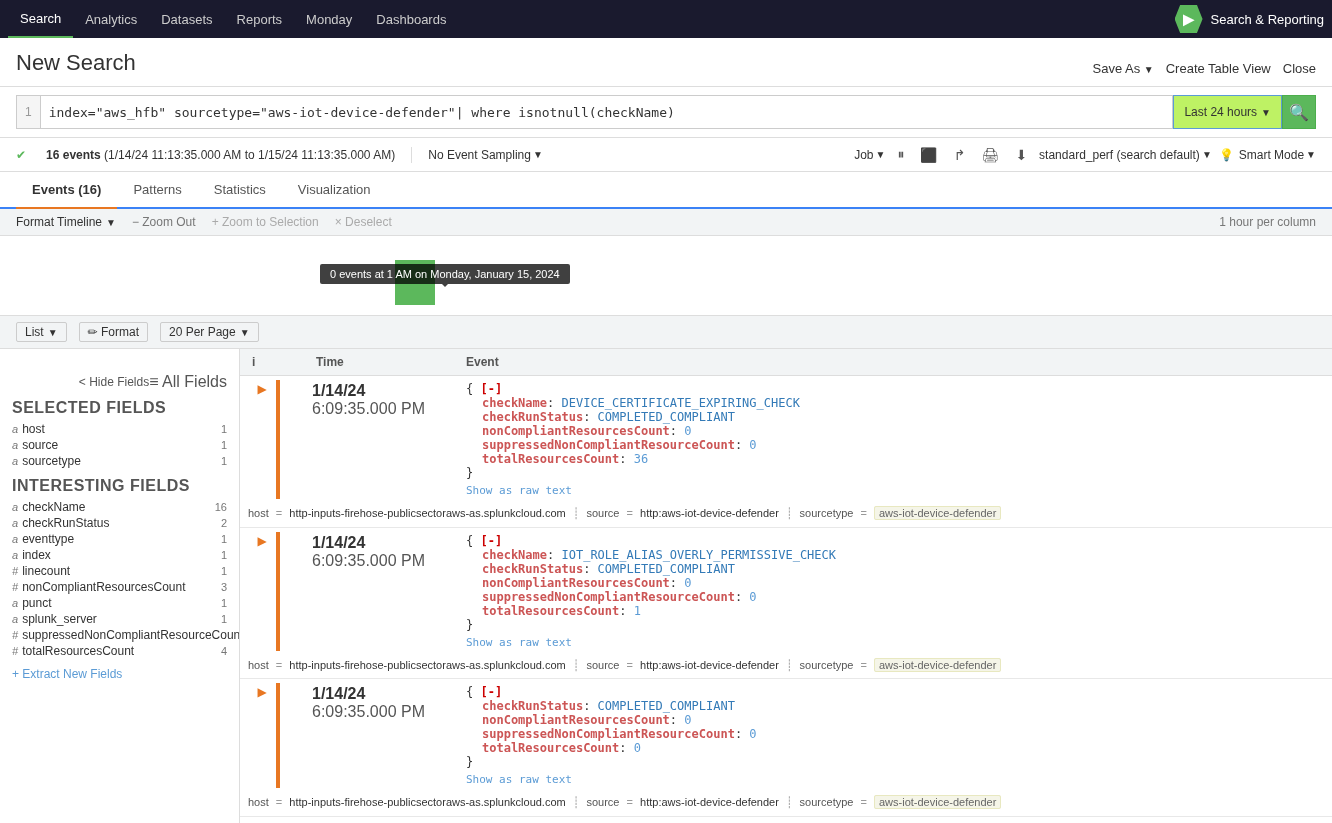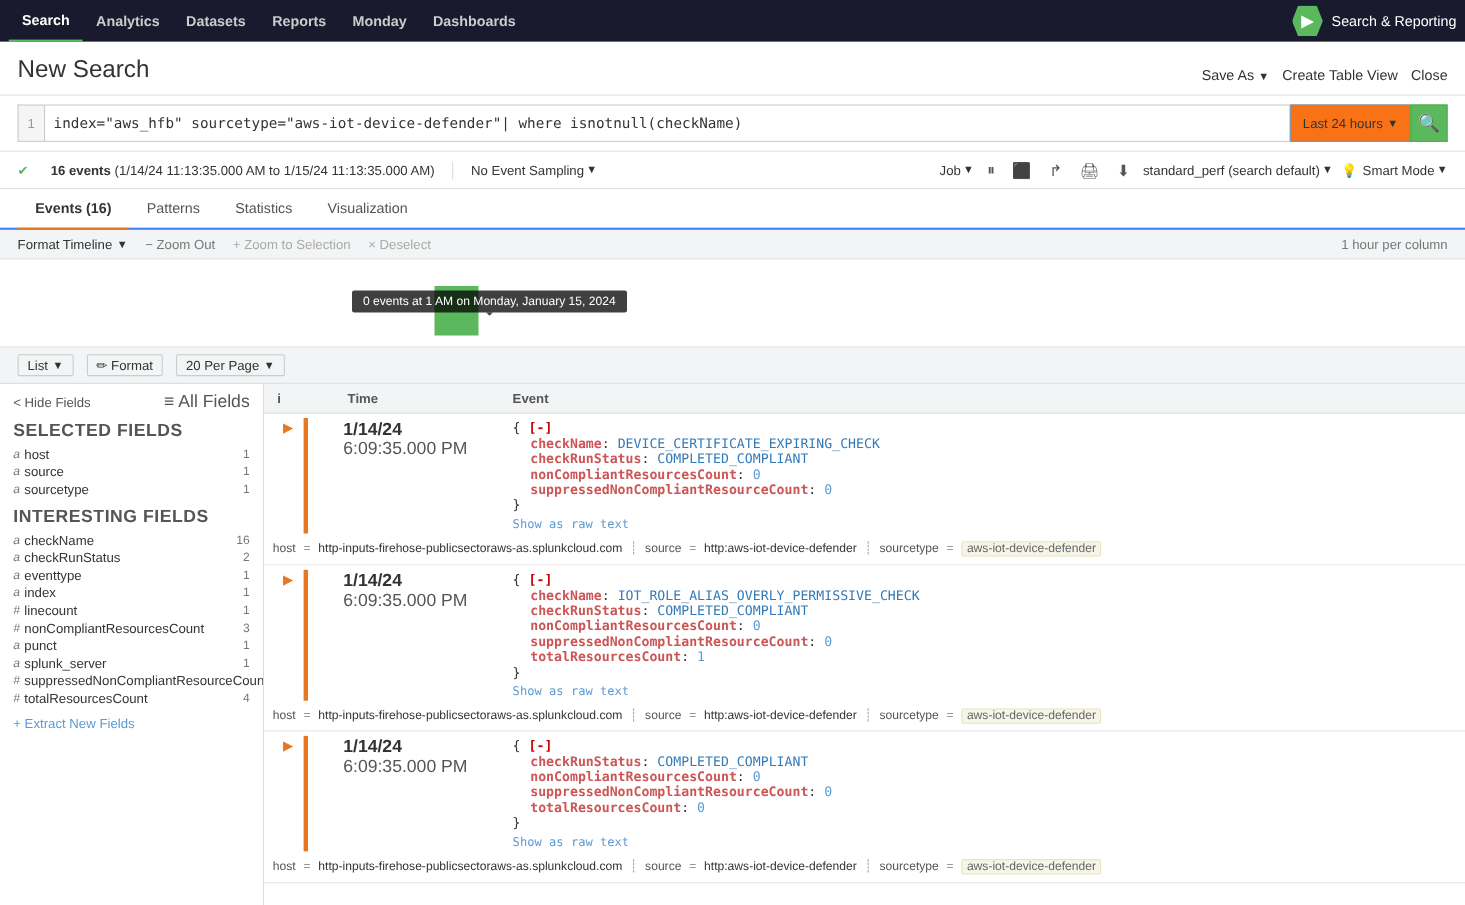--- a/index.html
+++ b/index.html
@@ -5,21 +5,21 @@
     * { box-sizing: border-box; margin: 0; padding: 0; }
     body { font-family: Arial, sans-serif; font-size: 13px; background: #f2f4f5; color: #333; }
 
     
     .top-nav {
       display: flex; align-items: center;
       background: #1a1a2e; height: 38px; padding: 0 8px;
     }
     .top-nav .nav-item {
       color: #ccc; padding: 0 12px; height: 38px;
-      display: flex; align-items: center; cursor: pointer; font-size: 13px; font-weight: bold;
+      display: flex; align-items: center; cursor: pointer; font-size: 13px;
     }
     .top-nav .nav-item.active {
       color: #fff; border-bottom: 2px solid #5cb85c;
     }
     .top-nav .brand {
       margin-left: auto; display: flex; align-items: center;
       color: #fff; font-size: 13px; gap: 8px;
     }
     .brand-icon {
       width: 28px; height: 28px; background: #5cb85c;
@@ -49,21 +49,21 @@
       background: #f5f5f5; border: 1px solid #ccc; border-right: none;
       padding: 6px 8px; color: #999; font-size: 12px; height: 34px;
       display: flex; align-items: center;
     }
     .search-input {
       flex: 1; border: 1px solid #ccc; padding: 6px 8px;
       font-size: 13px; font-family: monospace; height: 34px;
       outline: none;
     }
     .time-picker-btn {
-      border: 1px solid #5b9bd5; background: #f97316; color: #333;
+      border: 1px solid #5b9bd5; background: #bef264; color: #333;
       padding: 0 10px; height: 34px; cursor: pointer; font-size: 12px;
       display: flex; align-items: center; gap: 4px; white-space: nowrap;
     }
     .search-btn {
       background: #5cb85c; border: 1px solid #4cae4c;
       width: 34px; height: 34px; display: flex; align-items: center;
       justify-content: center; cursor: pointer; color: #fff;
     }
 
     
@@ -147,22 +147,22 @@
 
     
     .results-area { display: flex; height: calc(100vh - 340px); min-height: 400px; }
 
     
     .fields-sidebar {
       width: 240px; background: #fff; border-right: 1px solid #ddd;
       padding: 8px 12px; overflow-y: auto; font-size: 12px; flex-shrink: 0;
     }
     .sidebar-header {
-      display: flex; justify-content: space-between;
-      align-items: center; margin-bottom: 8px;
+      display: flex; justify-content: flex-end;
+      align-items: center; margin-bottom: 8px; margin-top: 16px;
     }
     .hide-fields-btn { color: #555; cursor: pointer; font-size: 12px; background: none; border: none; }
     .all-fields-btn { color: #555; cursor: pointer; font-size: 16px; background: none; border: none; }
     .section-label { font-size: 16px; font-weight: bold; color: #555; margin: 8px 0 4px; text-transform: uppercase; letter-spacing: 0.5px; }
     .field-item { display: flex; align-items: center; gap: 4px; padding: 1px 0; color: #333; cursor: pointer; }
     .field-type { color: #777; font-style: italic; font-size: 11px; }
     .field-count { color: #777; font-size: 11px; margin-left: auto; }
     .extract-link { color: #5b9bd5; cursor: pointer; font-size: 12px; margin-top: 8px; }
 
     
@@ -418,20 +418,21 @@
       <div class="event-time">
         <div class="event-date">1/14/24</div>
         <div class="event-time-val">6:09:35.000 PM</div>
       </div>
       <div class="event-content">
         <div><span class="json-bracket">{ </span><span class="json-minus">[-]</span></div>
         <div style="padding-left:16px;"><span class="json-key">checkName</span><span class="json-separator">: </span><span class="json-val-text">DEVICE_CERTIFICATE_EXPIRING_CHECK</span></div>
               <div style="padding-left:16px;"><span class="json-key">checkRunStatus</span><span class="json-separator">: </span><span class="json-val-text">COMPLETED_COMPLIANT</span></div>
               <div style="padding-left:16px;"><span class="json-key">nonCompliantResourcesCount</span><span class="json-separator">: </span><span class="json-val-num">0</span></div>
               <div style="padding-left:16px;"><span class="json-key">suppressedNonCompliantResourceCount</span><span class="json-separator">: </span><span class="json-val-num">0</span></div>
+              <div style="padding-left:16px;"><span class="json-key">totalResourcesCount</span><span class="json-separator">: </span><span class="json-val-num">36</span></div>
         <div><span class="json-bracket">}</span></div>
         <a class="show-raw">Show as raw text</a>
       </div>
     </div>
     <div class="meta-line">
       <span class="meta-key">host</span>
       <span class="meta-sep">=</span>
       <span class="meta-val">http-inputs-firehose-publicsectoraws-as.splunkcloud.com</span>
       <span class="meta-sep"> ┊ </span>
       <span class="meta-key">source</span>

